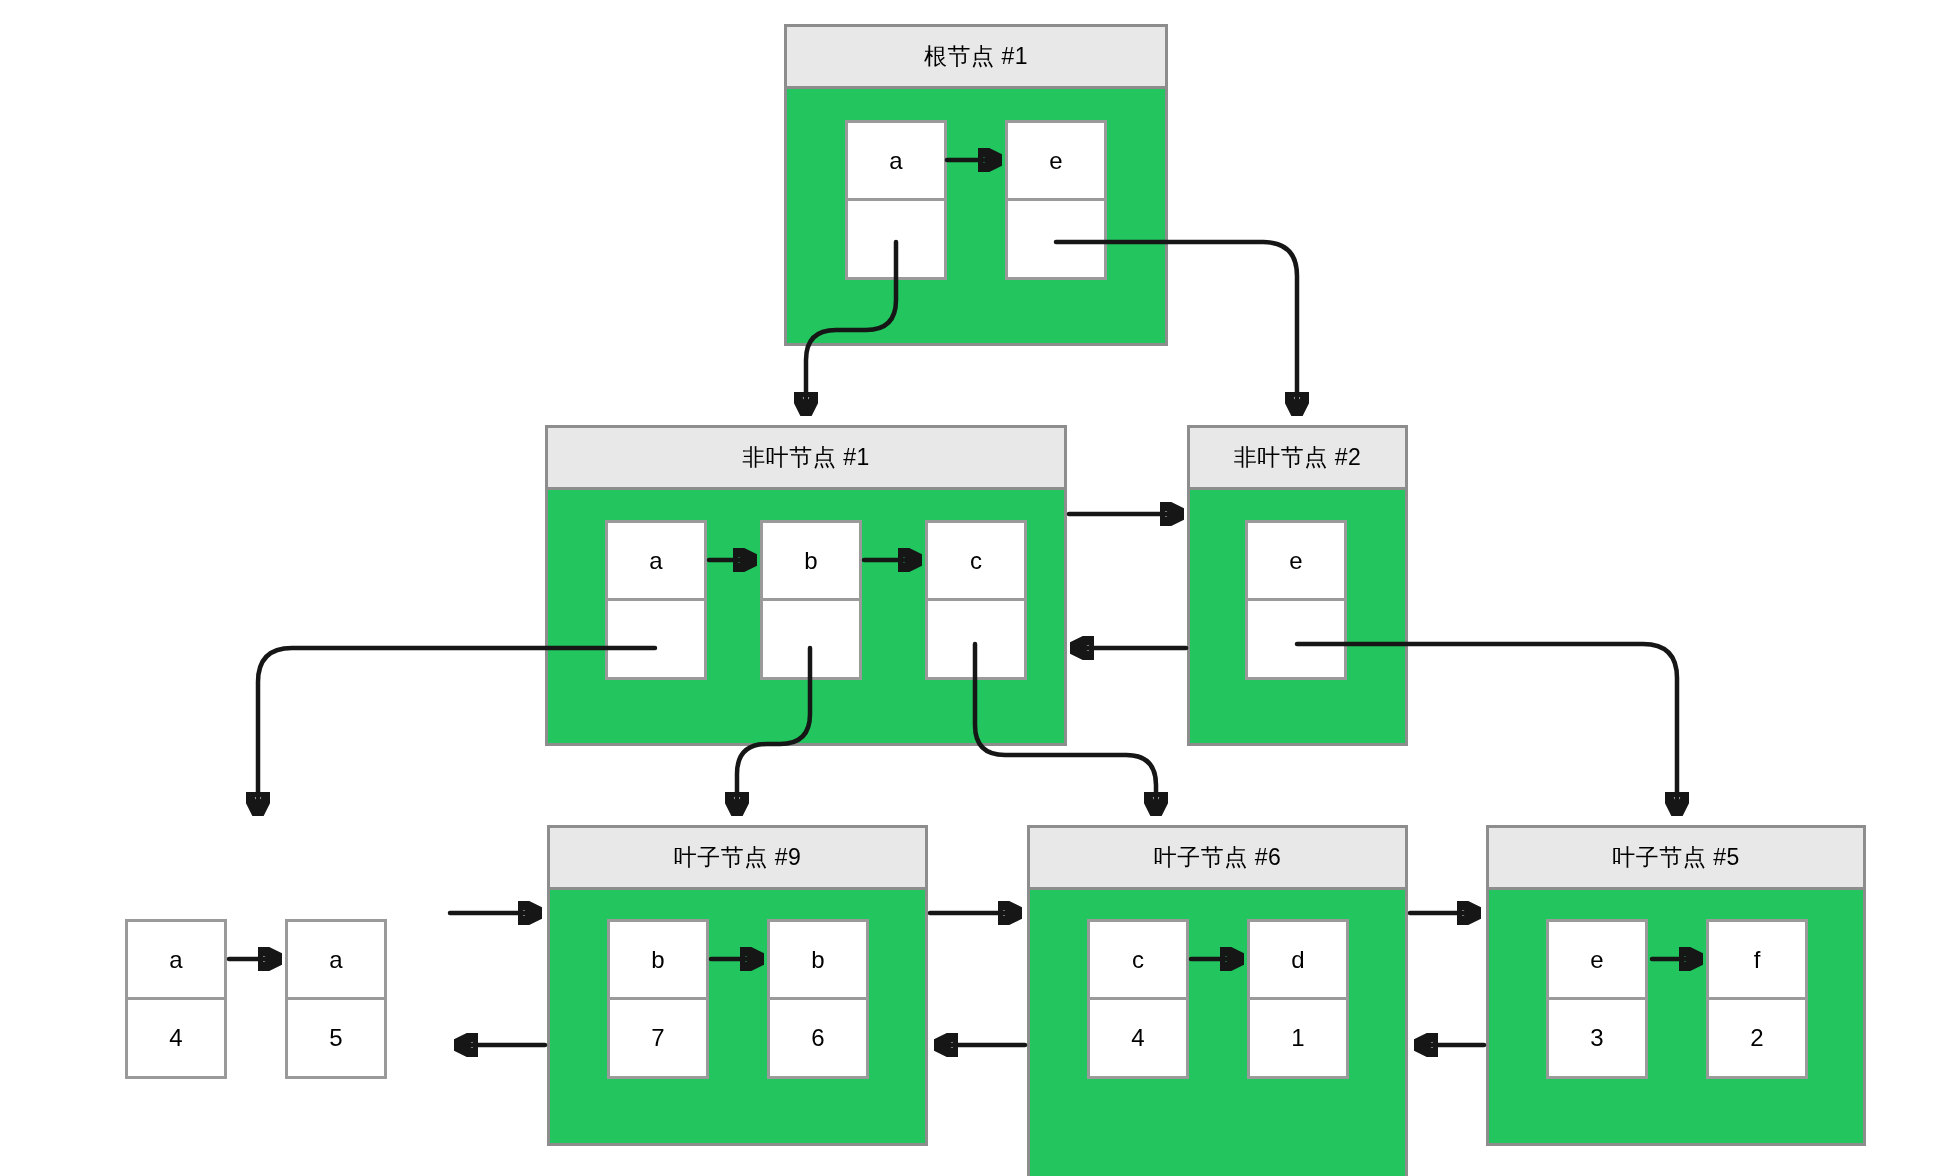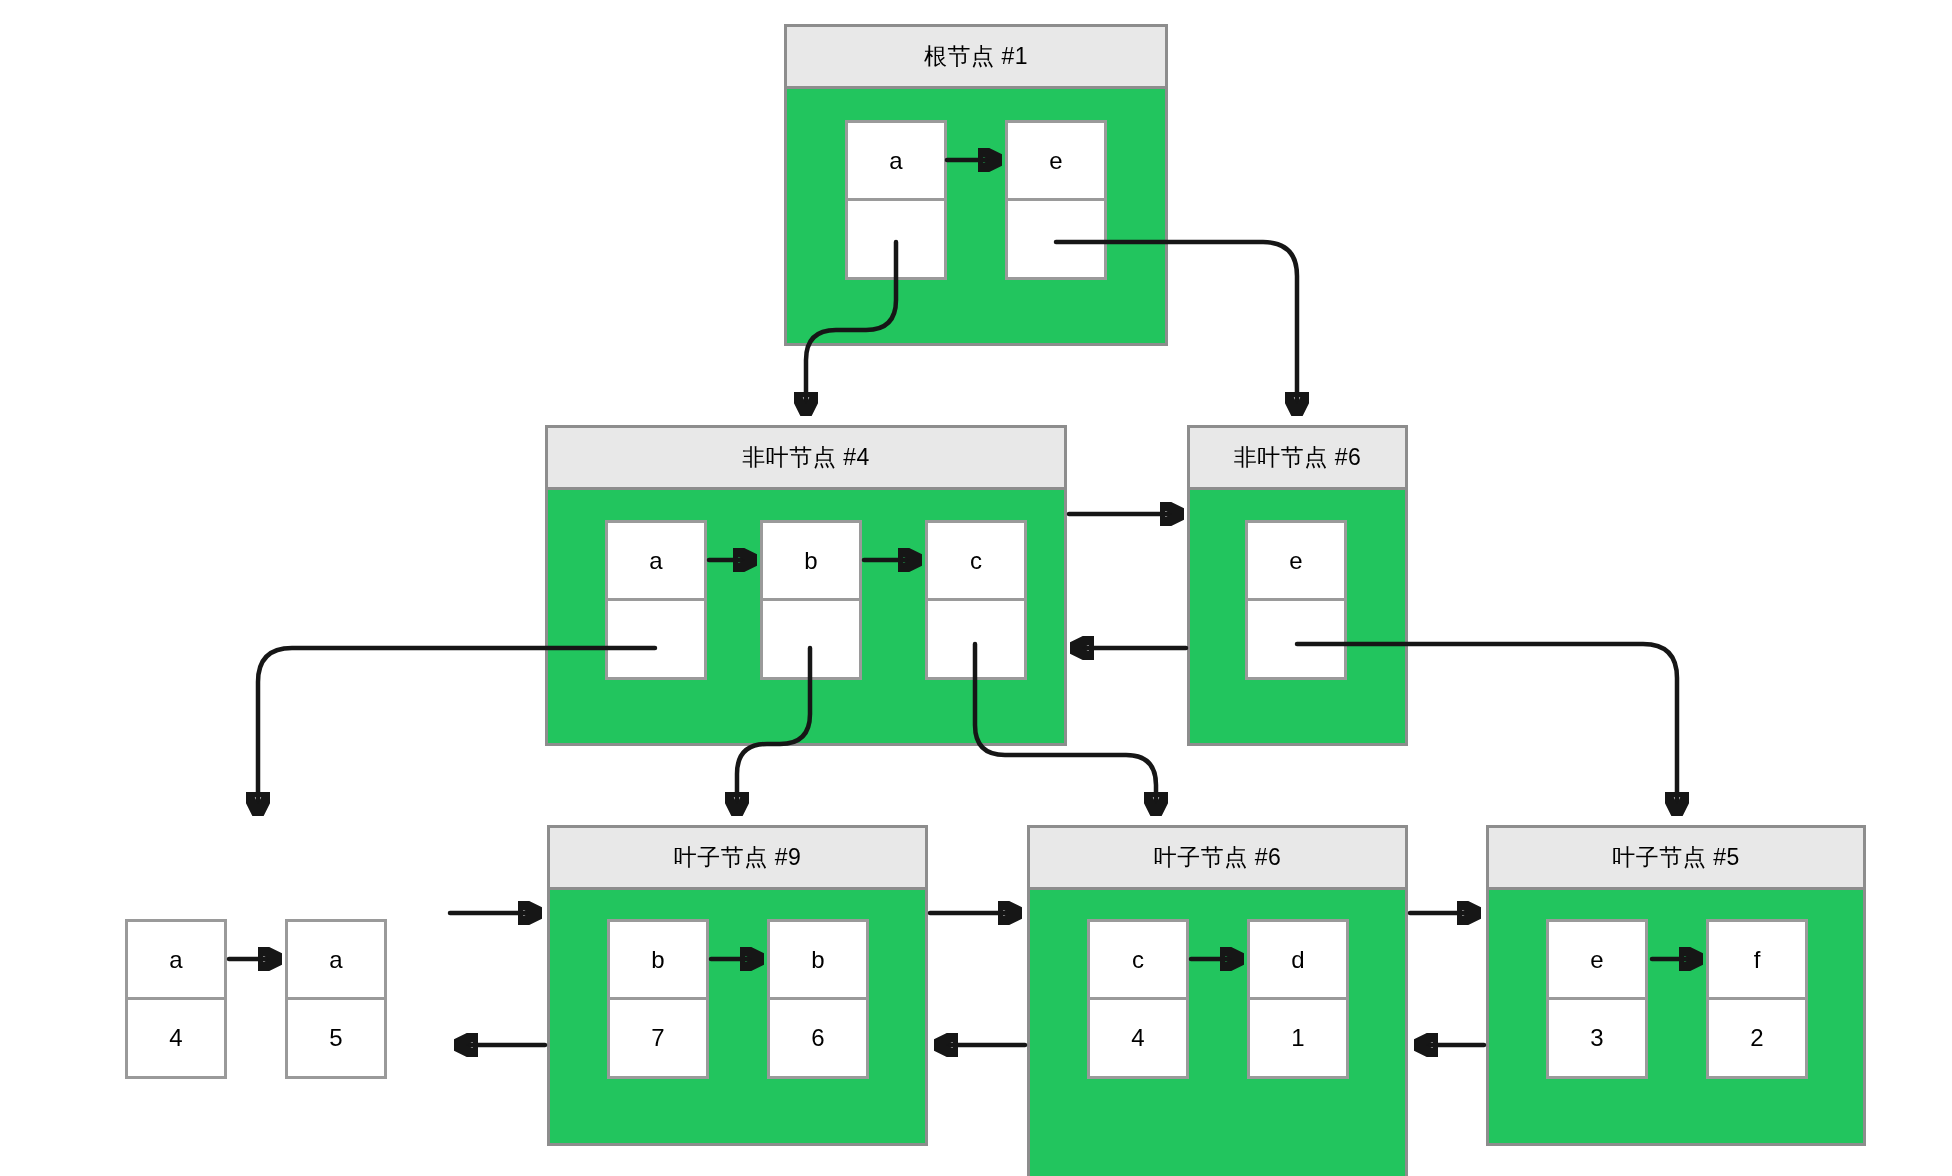--- a/index.html
+++ b/index.html
@@ -39,27 +39,27 @@
 <div class="canvas">
 
   <div class="node" style="left:784px;top:18px;width:384px;height:322px">
     <div class="node-header">
       <span class="node-title">根节点 #1</span>
     </div>
   </div>
 
   <div class="node" style="left:545px;top:419px;width:522px;height:321px">
     <div class="node-header">
-      <span class="node-title">非叶节点 #4</span>
+      <span class="node-title">非叶节点 #1</span>
     </div>
   </div>
 
   <div class="node" style="left:1187px;top:419px;width:221px;height:321px">
     <div class="node-header">
-      <span class="node-title">非叶节点 #6</span>
+      <span class="node-title">非叶节点 #2</span>
     </div>
   </div>
 
 
   <div class="node" style="left:547px;top:819px;width:381px;height:321px">
     <div class="node-header">
       <span class="node-title">叶子节点 #9</span>
     </div>
   </div>
 

